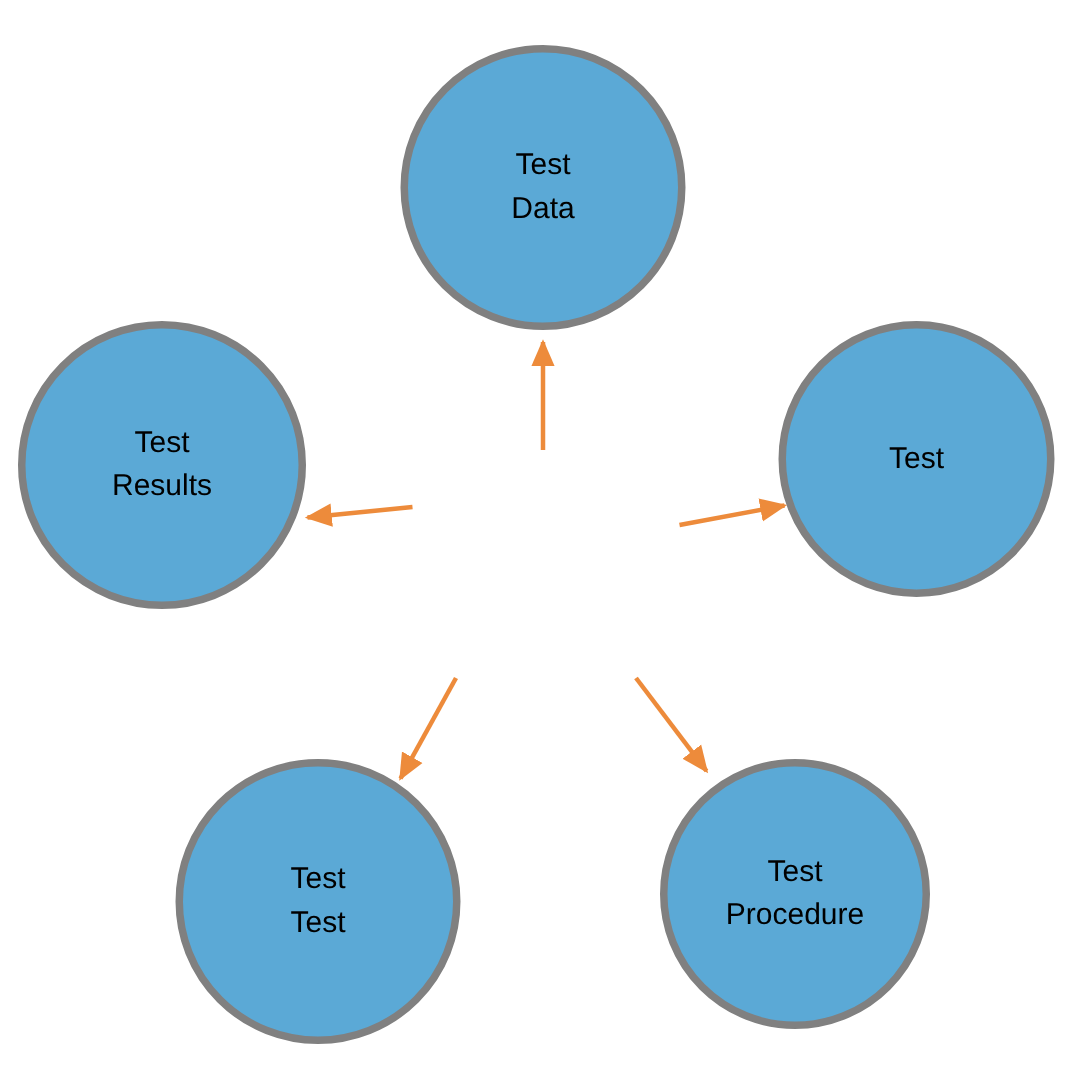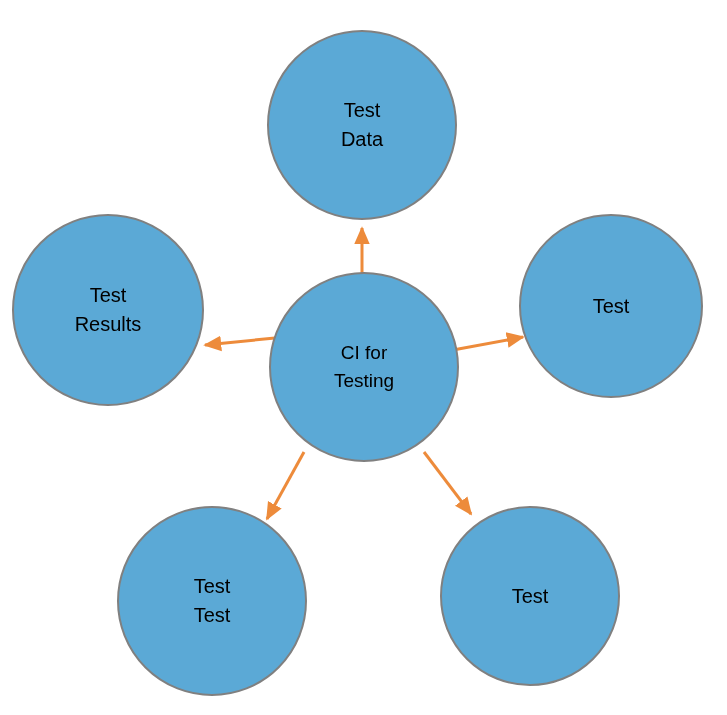--- a/index.html
+++ b/index.html
@@ -23,21 +23,21 @@
     position: absolute;
     left: 0;
     top: 0;
     width: 727px;
     height: 715px;
   }
   .node {
     position: absolute;
     border-radius: 50%;
     background: #5BA9D6;
-    border: 2px solid #4c1d95;
+    border: 5px solid #4c1d95;
     box-sizing: border-box;
     display: flex;
     flex-direction: column;
     align-items: center;
     justify-content: center;
     color: #000000;
     text-align: center;
     line-height: 1.45;
   }
   .node-line {
@@ -56,33 +56,30 @@
       </marker>
     </defs>
     <g id="arrow-group" stroke="#ED8B3B" stroke-width="3" fill="none">
         <line x1="362" y1="300" x2="362" y2="228" marker-end="url(#arrowhead)" stroke-linecap="butt"></line>
         <line x1="453" y1="350" x2="523" y2="337" marker-end="url(#arrowhead)" stroke-linecap="butt"></line>
         <line x1="424" y1="452" x2="471" y2="514" marker-end="url(#arrowhead)" stroke-linecap="butt"></line>
         <line x1="304" y1="452" x2="267" y2="519" marker-end="url(#arrowhead)" stroke-linecap="butt"></line>
         <line x1="275" y1="338" x2="205" y2="345" marker-end="url(#arrowhead)" stroke-linecap="butt"></line>
       </g>
   </svg>
-<div class="node" style="left: 269px; top: 272px; width: 190px; height: 190px; background: rgb(91, 169, 214); border-color: rgb(128, 128, 128); color: rgb(0, 0, 0); font-size: 19px;">
-      <span class="node-line">CI for</span>
-      <span class="node-line">Testing</span>
-    </div>
     <div class="node" style="left: 267px; top: 30px; width: 190px; height: 190px; background: rgb(91, 169, 214); border-color: rgb(128, 128, 128); color: rgb(0, 0, 0); font-size: 20px;">
       <span class="node-line">Test</span>
       <span class="node-line">Data</span>
     </div>
     <div class="node" style="left: 519px; top: 214px; width: 184px; height: 184px; background: rgb(91, 169, 214); border-color: rgb(128, 128, 128); color: rgb(0, 0, 0); font-size: 20px;">
       <span class="node-line">Test</span>
     </div>
     <div class="node" style="left: 440px; top: 506px; width: 180px; height: 180px; background: rgb(91, 169, 214); border-color: rgb(128, 128, 128); color: rgb(0, 0, 0); font-size: 20px;">
       <span class="node-line">Test</span>
+      <span class="node-line">Procedure</span>
     </div>
     <div class="node" style="left: 117px; top: 506px; width: 190px; height: 190px; background: rgb(91, 169, 214); border-color: rgb(128, 128, 128); color: rgb(0, 0, 0); font-size: 20px;">
       <span class="node-line">Test</span>
       <span class="node-line">Test</span>
     </div>
     <div class="node" style="left: 12px; top: 214px; width: 192px; height: 192px; background: rgb(91, 169, 214); border-color: rgb(128, 128, 128); color: rgb(0, 0, 0); font-size: 20px;">
       <span class="node-line">Test</span>
       <span class="node-line">Results</span>
     </div>
   </div>

